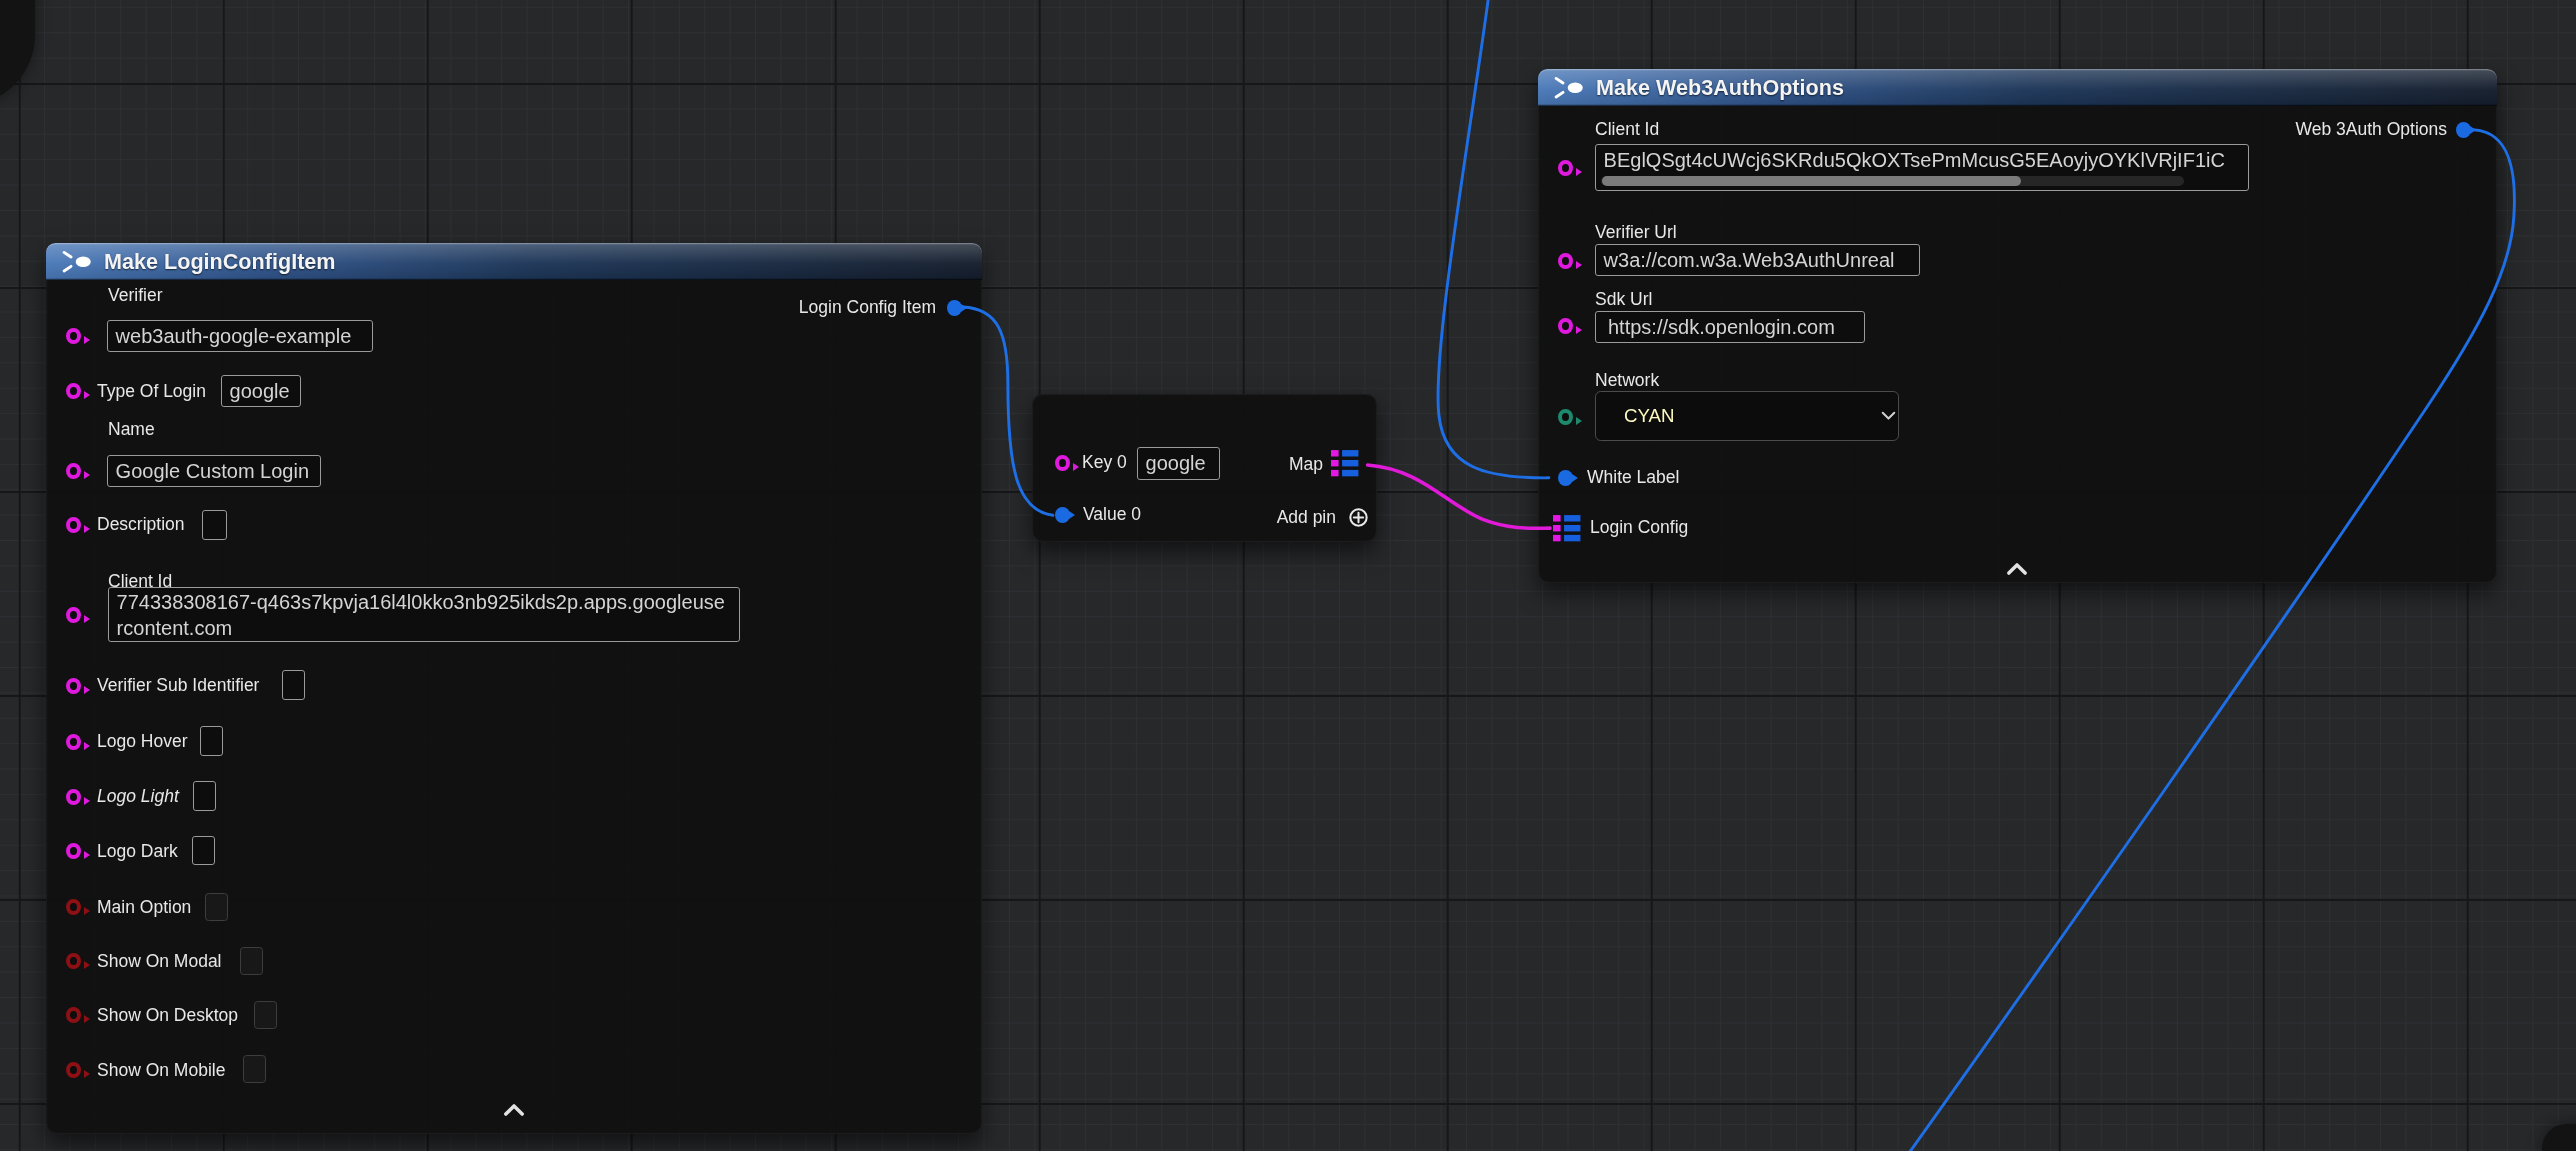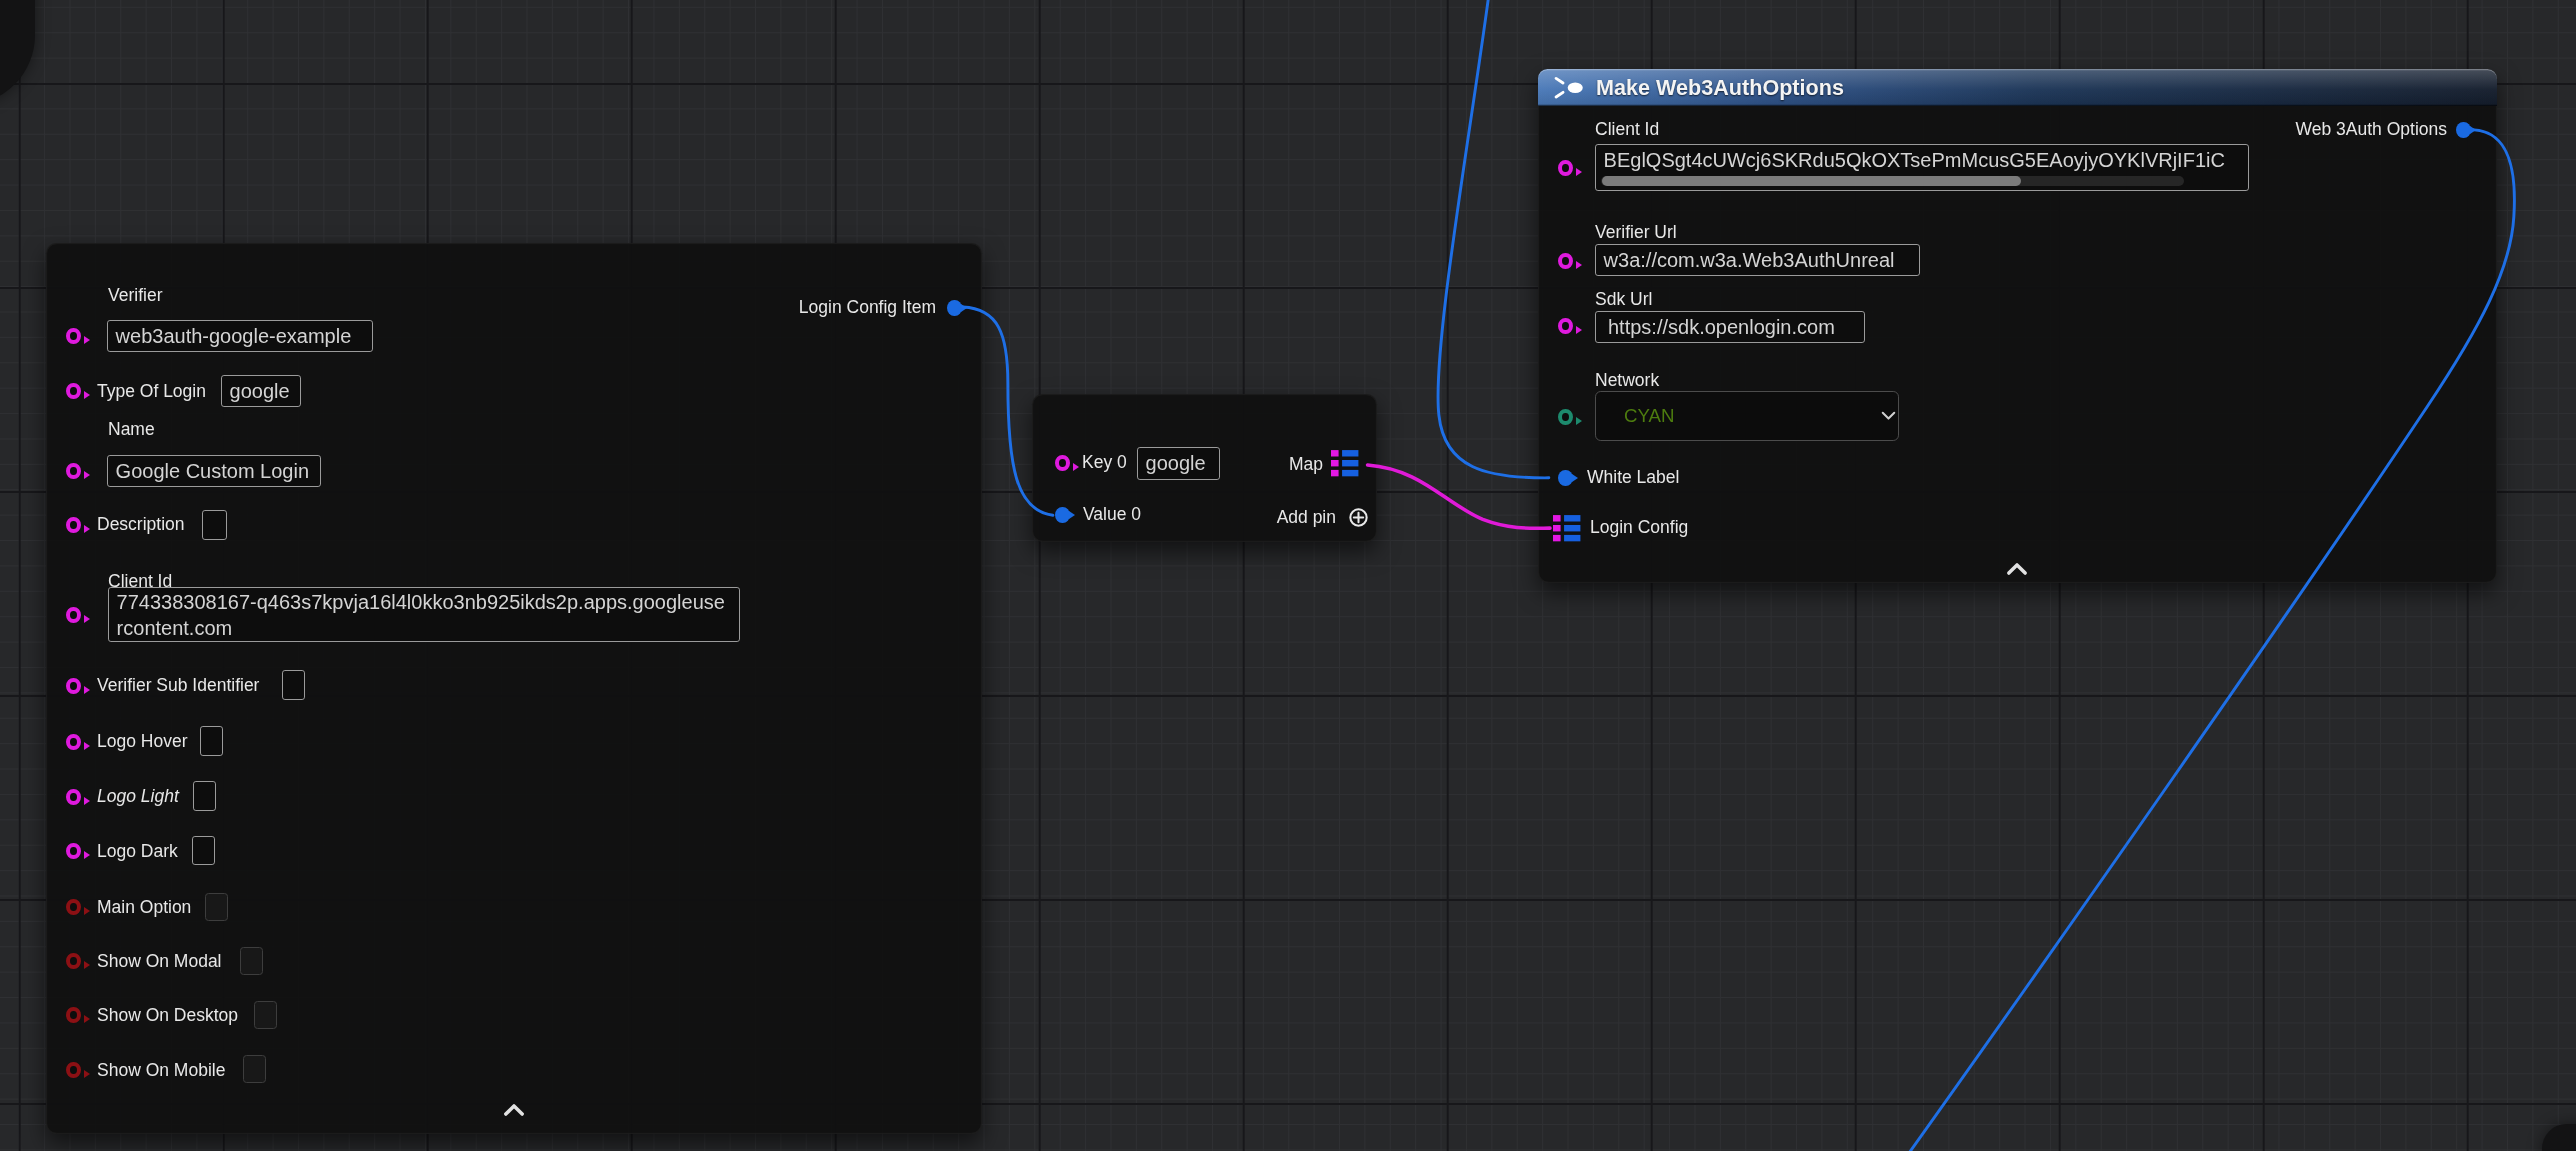--- a/index.html
+++ b/index.html
@@ -60,38 +60,46 @@
   .tbox{
     position:absolute;background:#0d0d0d;border:1.2px solid #9b9b9b;border-radius:2.9px;
     color:#d4d4d4;font-size:20px;display:flex;align-items:center;
     padding:0 7.6px;white-space:nowrap;overflow:hidden;
   }
   .tbox.multiline{display:block;white-space:normal;word-break:break-all;line-height:26px;padding:1.2px 7.6px;}
   .tbox.empty{padding:0;background:#0d0d0d;}
   .chk{position:absolute;width:23.4px;height:27.5px;background:#181818;border:1.8px solid #3d3d3d;border-radius:3.5px;}
   .dropdown{
     position:absolute;background:#0c0c0c;border:1.2px solid #4c4c4c;border-radius:5.8px;
-    color:#4d7c0f;font-size:18.7px;display:flex;align-items:center;padding:0 2px 0 28px;
+    color:#fef9c3;font-size:18.7px;display:flex;align-items:center;padding:0 2px 0 28px;
   }
   .dropdown .dd-txt{flex:1;}
   .sb-track{position:absolute;left:4.7px;right:64px;bottom:4.1px;height:10px;border-radius:5.3px;background:#262626;}
   .sb-thumb{position:absolute;left:1.2px;top:0;width:100%;height:10px;border-radius:5.3px;background:#7b7b7b;}
   .chevron{position:absolute;cursor:pointer;}
   #wires{position:absolute;left:0;top:0;z-index:20;pointer-events:none;}
   #wires path{pointer-events:stroke;}
 </style>
 </head>
 <body>
 
 <div id="canvas">
 
   <div class="node-fragment" style="left:-140px;top:-175px;width:175px;height:280px;border-radius:0 0 70px 0;"></div>
   <div class="node-fragment" style="left:2542px;top:1124px;width:175px;height:175px;border-radius:24.6px 0 0 0;"></div>
 
   <section class="node" style="left:46px;top:243px;width:936px;height:891px;">
+    <div class="header blue">
+      <svg class="hicon" style="left:14px;top:7px;" width="36" height="23.4" viewBox="0 0 62 40">
+        <path d="M7 4 L19 12" stroke="#ffffff" stroke-width="5" stroke-linecap="round" fill="none"></path>
+        <path d="M7 36 L19 28" stroke="#ffffff" stroke-width="5" stroke-linecap="round" fill="none"></path>
+        <ellipse cx="40" cy="20" rx="13" ry="9" fill="#ffffff"></ellipse>
+      </svg>
+      <span class="title" style="left:58px;">Make LoginConfigItem</span>
+    </div>
 
     <span class="lbl" style="left:62px;top:42px;">Verifier</span>
     <div class="pin ring c-str" style="left:20px;top:85px;"></div>
     <div class="tbox" style="left:61px;top:77px;width:266px;height:32px;">web3auth-google-example</div>
 
     <span class="lbl right" style="right:46px;top:54px;">Login Config Item</span>
     <div class="pin filled c-obj" style="left:901px;top:57px;"></div>
 
     <div class="pin ring c-str" style="left:20px;top:140px;"></div>
     <span class="lbl" style="left:51px;top:138px;">Type Of Login</span>

